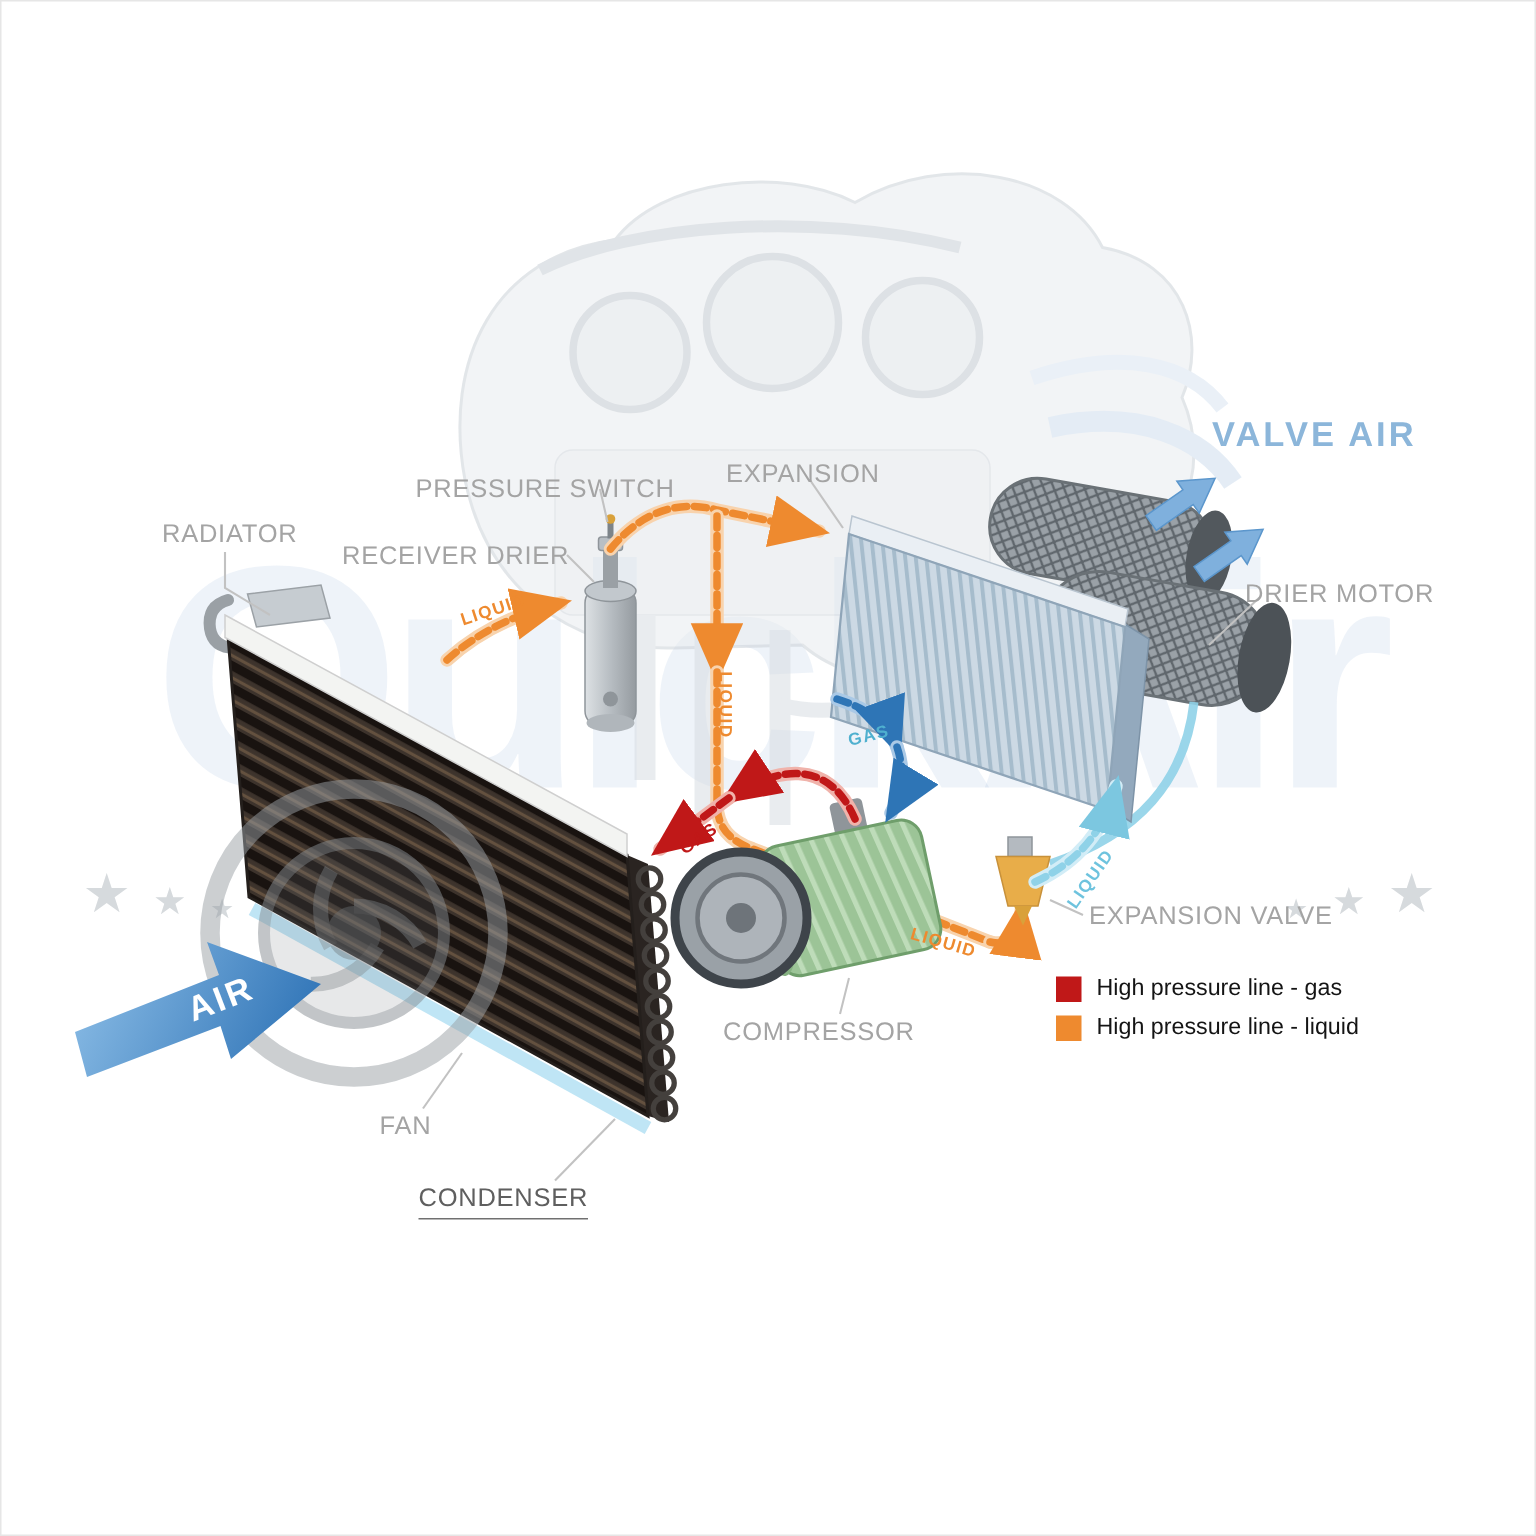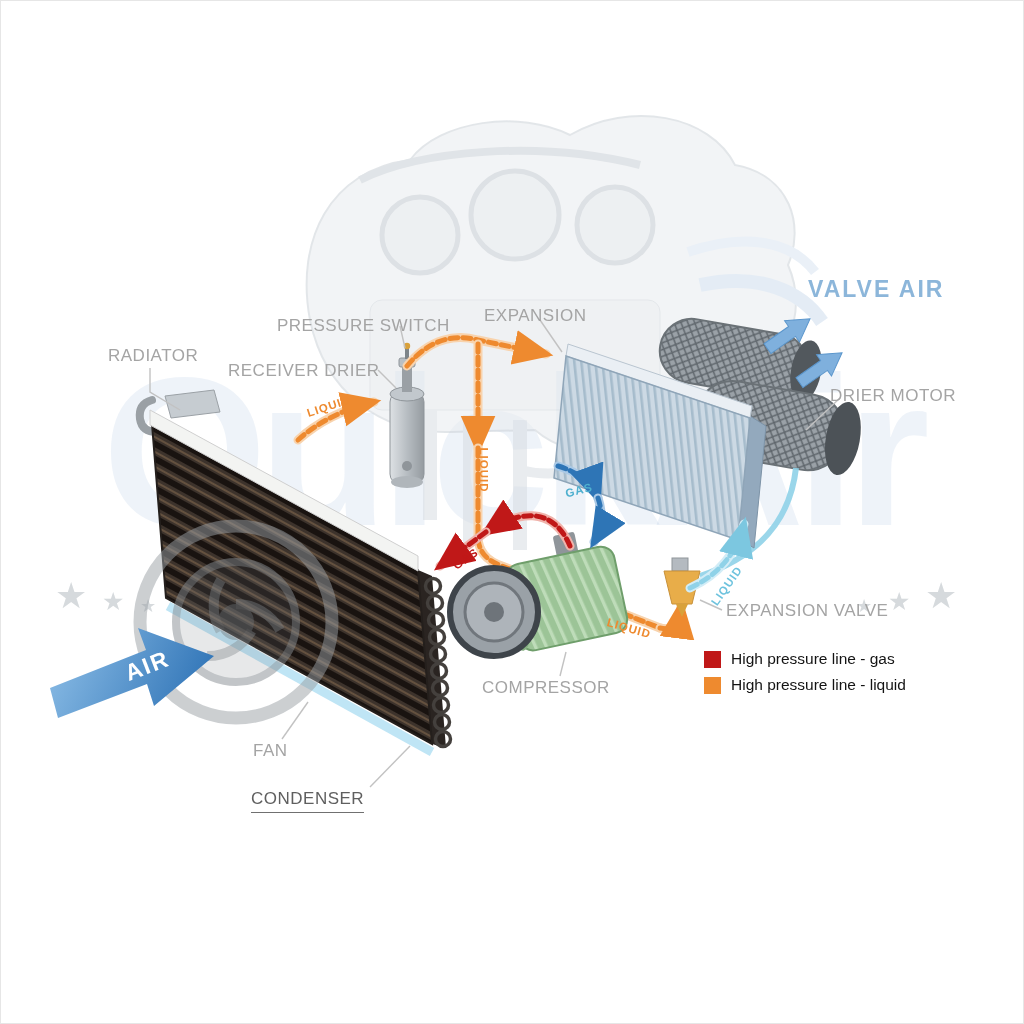--- a/index.html
+++ b/index.html
@@ -7,21 +7,21 @@
         font-family:"Liberation Sans",sans-serif;box-shadow:inset 0 0 0 1px #e6e6e6;}
   
   .watermark{position:absolute;left:0;top:330px;width:100%;text-align:center;
     font-size:212px;font-weight:bold;letter-spacing:-8px;white-space:nowrap;
     color:rgba(125,165,205,0.13);z-index:0;user-select:none;}
   .star{position:absolute;color:#d6dadd;z-index:0;line-height:1;}
   
   #art{position:absolute;left:0;top:0;z-index:1;}
   
   .lbl{position:absolute;z-index:2;font-size:17px;letter-spacing:.5px;color:#a4a4a4;white-space:nowrap;}
-  .lbl.dark{color:#5f5f5f;border-bottom:1.5px solid #707070;padding-bottom:3px;}
+  .lbl.dark{color:#5f5f5f;border-bottom:1.5px solid #707070;padding-bottom:3px;margin-left:28px;}
   .coldair{position:absolute;z-index:2;font-size:23px;font-weight:bold;letter-spacing:2px;color:#8cb6da;white-space:nowrap;}
   
   .legend{position:absolute;left:704px;top:646px;z-index:2;}
   .legend-row{display:flex;align-items:center;height:26px;}
   .legend-swatch{width:17px;height:17px;margin-right:10px;flex:0 0 auto;}
   .legend-label{font-size:15.5px;color:#141414;}
 </style>
 </head>
 <body>
 

